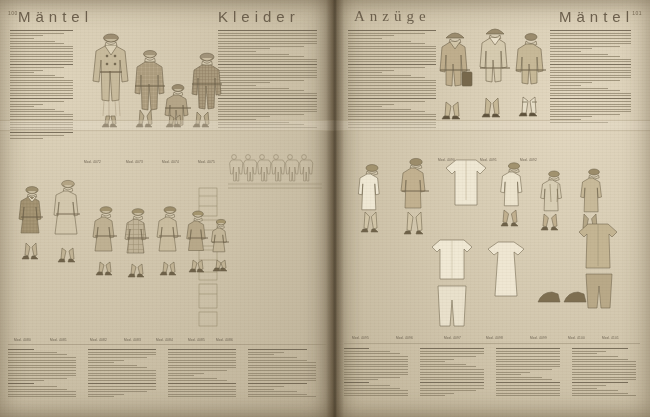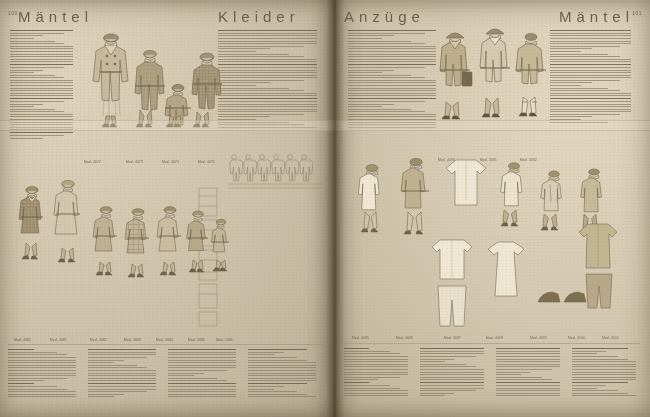--- a/index.html
+++ b/index.html
@@ -569,21 +569,21 @@
       </div>
 
     <div class="paper-grain"></div>
     <div class="edge-shade"></div>
   </div>
 
   <div class="page right">
 
     <div class="folio" style="right:8px; top:10px;">101</div>
 
-    <div class="hdr" style="left:10px; top:8px;">Anzüge</div>
+    <div class="hdr" style="left:20px; top:8px;font-family:Liberation Serif, serif;">Anzüge</div>
     <div class="hdr" style="right:16px; top:8px;">Mäntel</div>
 
     <div class="col" style="left:14px; top:30px; width:96px; height:128px;">
         <div class="lines" id="R1">
           <div class="ln s92 b"></div>
           <div class="ln s80"></div>
           <div class="ln s48"></div>
           <div class="ln s35"></div>
           <div class="ln s66"></div>
           <div class="ln s80"></div>

